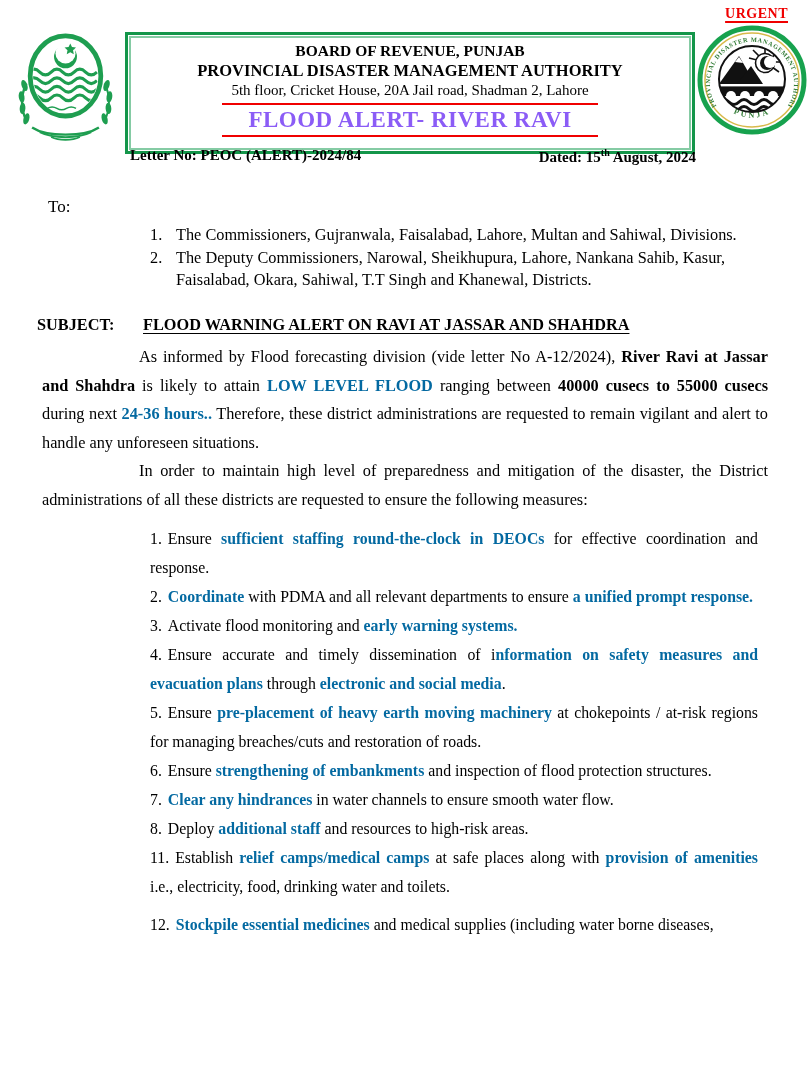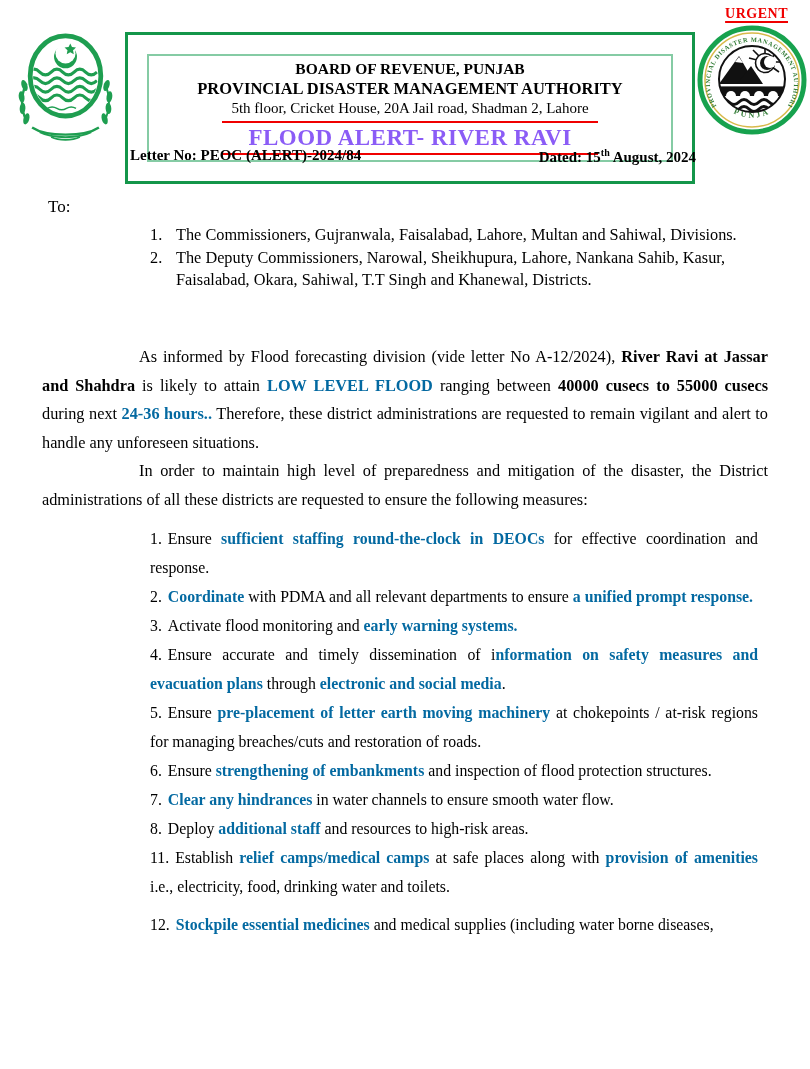--- a/index.html
+++ b/index.html
@@ -16,21 +16,21 @@
   }
   
   .logo-left { position:absolute; left:13px; top:28px; width:105px; height:113px; }
   .logo-right { position:absolute; left:697px; top:22px; width:110px; height:115px; }
   
   .gov-box {
     position:absolute; left:125px; top:32px; width:570px;
     border:3px solid #14964a; background:#fff; box-sizing:border-box;
   }
   .gov-box-inner {
-    border:2px solid #85cba4; margin:19px; padding:3px 8px 5px; text-align:center;
+    border:2px solid #85cba4; margin:1px; padding:3px 8px 11px; text-align:center;
   }
   .org1 { font-weight:bold; font-size:15.5px; line-height:19px; }
   .org2 { font-weight:bold; font-size:16.5px; line-height:21px; }
   .addr { font-size:15px; line-height:19px; }
   .alert-wrap {
     display:inline-block; margin-top:3px; padding:1px 26px;
     border-top:2px solid #f00000; border-bottom:2px solid #f00000;
   }
   .alert-title { color:#8b5cf6; font-weight:bold; font-size:23px; line-height:28px; letter-spacing:0.5px; }
   
@@ -183,20 +183,24 @@
     <span class="rec-num">1.</span>
     <span class="rec-text">The Commissioners, Gujranwala, Faisalabad, Lahore, Multan and Sahiwal, Divisions.</span>
   </div>
 
   <div class="recipient-row">
     <span class="rec-num">2.</span>
     <span class="rec-text">The Deputy Commissioners, Narowal, Sheikhupura, Lahore, Nankana Sahib, Kasur, Faisalabad, Okara, Sahiwal, T.T Singh and Khanewal, Districts.</span>
   </div>
 </div>
 
+  <div class="subject-row">
+    <span class="subject-label">SUBJECT:</span>
+    <span class="subject-title">FLOOD WARNING ALERT ON RAVI AT JASSAR AND SHAHDRA</span>
+  </div>
 
   <div class="body-text">
     <p class="para"><span class="seg-p">As informed by Flood forecasting division (vide letter No A-12/2024), </span><span class="seg-b">River Ravi at Jassar and Shahdra</span><span class="seg-p"> is likely to attain </span><span class="seg-rb">LOW LEVEL FLOOD</span><span class="seg-p"> ranging between </span><span class="seg-b">40000 cusecs to 55000 cusecs</span><span class="seg-p"> during next </span><span class="seg-rb">24-36 hours..</span><span class="seg-p"> Therefore, these district administrations are requested to remain vigilant and alert to handle any unforeseen situations.</span></p>
     <p class="para"><span class="seg-p">In order to maintain high level of preparedness and mitigation of the disaster, the District administrations of all these districts are requested to ensure the following measures:</span></p>
     <div class="measures">
   <div class="measure-item">
     <span class="m-num">1.</span><span class="m-body"><span class="seg-p">Ensure </span><span class="seg-rb">sufficient staffing round-the-clock in DEOCs</span><span class="seg-p"> for effective coordination and response.</span></span>
   </div>
 
   <div class="measure-item">
@@ -205,21 +209,21 @@
 
   <div class="measure-item">
     <span class="m-num">3.</span><span class="m-body"><span class="seg-p">Activate flood monitoring and </span><span class="seg-rb">early warning systems.</span></span>
   </div>
 
   <div class="measure-item">
     <span class="m-num">4.</span><span class="m-body"><span class="seg-p">Ensure accurate and timely dissemination of i</span><span class="seg-rb">nformation on safety measures and evacuation plans</span><span class="seg-p"> through </span><span class="seg-rb">electronic and social media</span><span class="seg-p">.</span></span>
   </div>
 
   <div class="measure-item">
-    <span class="m-num">5.</span><span class="m-body"><span class="seg-p">Ensure </span><span class="seg-rb">pre-placement of letter earth moving machinery</span><span class="seg-p"> at chokepoints / at-risk regions for managing breaches/cuts and restoration of roads.</span></span>
+    <span class="m-num">5.</span><span class="m-body"><span class="seg-p">Ensure </span><span class="seg-rb">pre-placement of heavy earth moving machinery</span><span class="seg-p"> at chokepoints / at-risk regions for managing breaches/cuts and restoration of roads.</span></span>
   </div>
 
   <div class="measure-item">
     <span class="m-num">6.</span><span class="m-body"><span class="seg-p">Ensure </span><span class="seg-rb">strengthening of embankments</span><span class="seg-p"> and inspection of flood protection structures.</span></span>
   </div>
 
   <div class="measure-item">
     <span class="m-num">7.</span><span class="m-body"><span class="seg-rb">Clear any hindrances</span><span class="seg-p"> in water channels to ensure smooth water flow.</span></span>
   </div>
 

